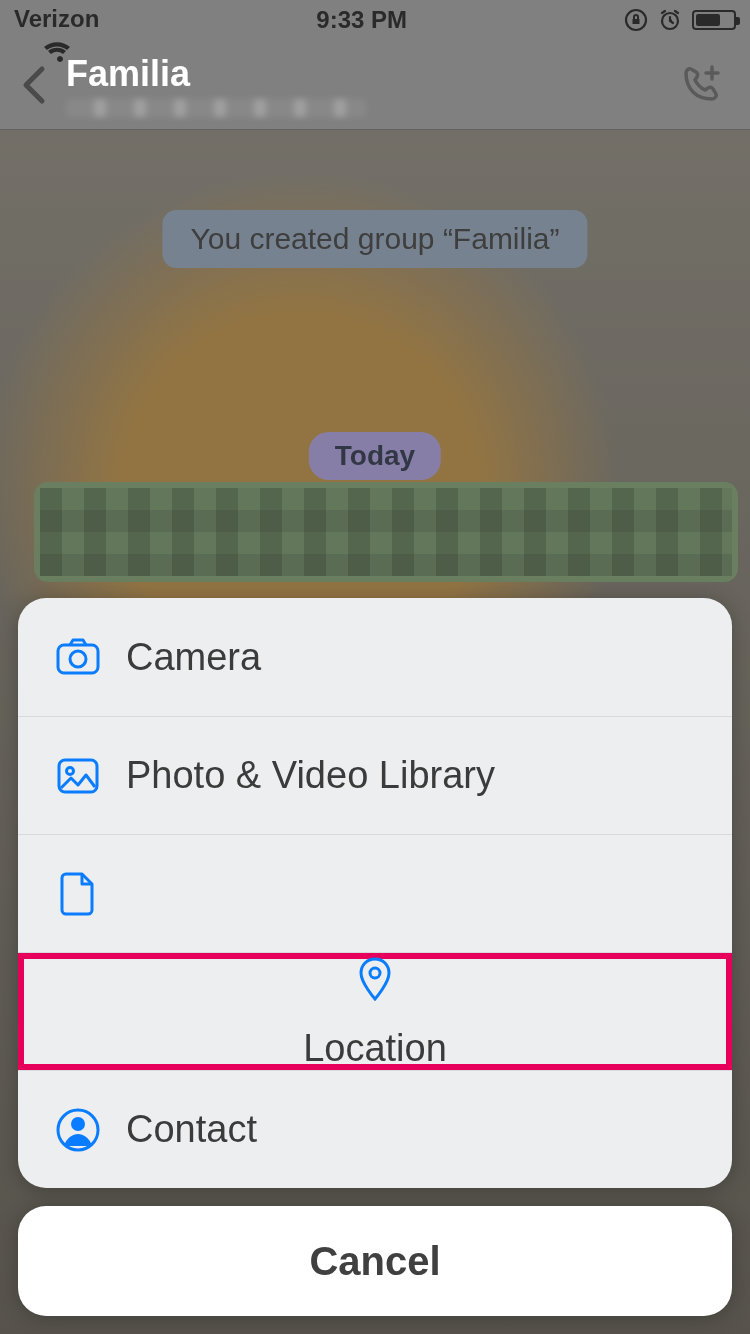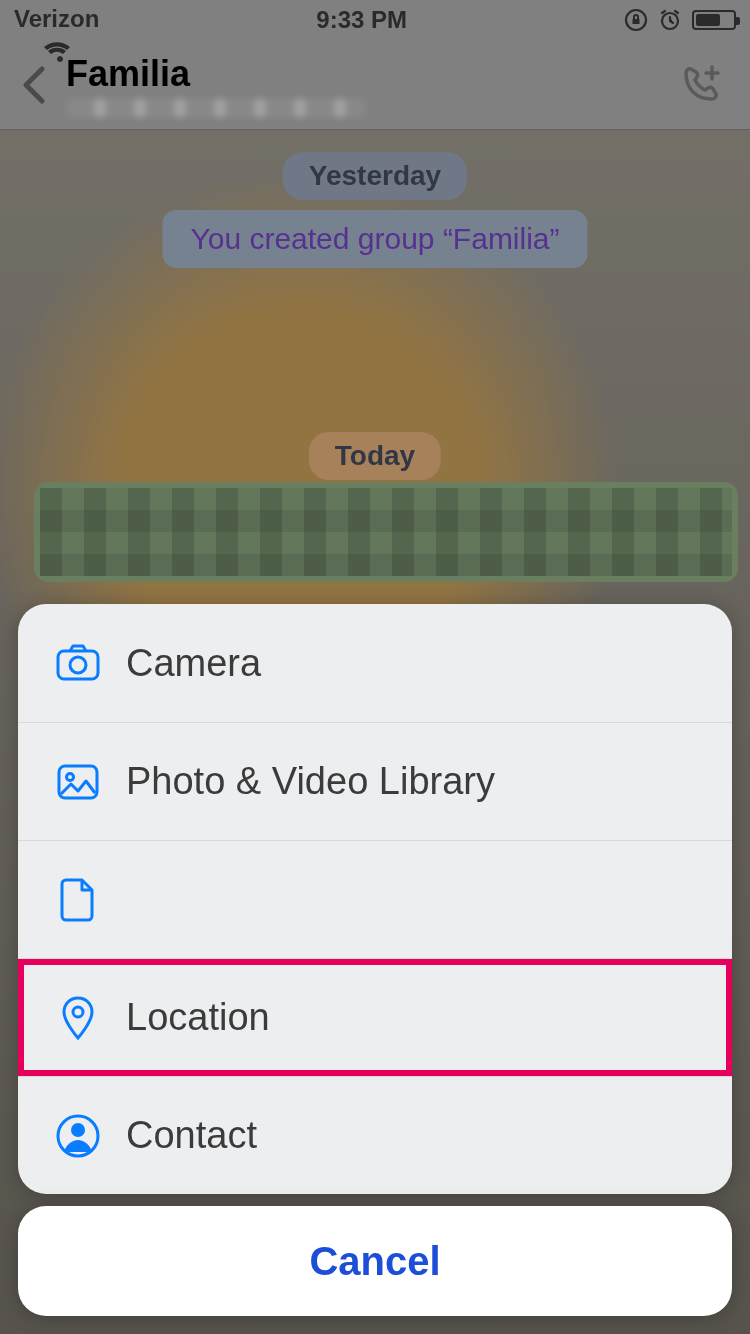--- a/index.html
+++ b/index.html
@@ -37,47 +37,47 @@
   .battery::after{content:""; position:absolute; right:-6px; top:5px; width:4px; height:8px; background:#2a2a2a; border-radius:0 2px 2px 0;}
   .battery i{position:absolute; left:2px; top:2px; bottom:2px; width:60%; background:#2a2a2a; border-radius:2px;}
   
   .nav {
     position:absolute; top:40px; left:0; right:0; height:90px;
     display:flex; align-items:center; padding:0 20px 0 10px;
     border-bottom:1px solid rgba(0,0,0,0.25);
   }
   .nav .back { width:50px; height:50px; display:flex; align-items:center; justify-content:center;}
   .nav .title-wrap { flex:1; padding-left:6px;}
-  .nav .title { font-size:36px; font-weight:700; color:#000000;}
+  .nav .title { font-size:36px; font-weight:700; color:#ffffff;}
   .nav .subtitle {
     margin-top:4px; height:18px; width:300px;
     background: repeating-linear-gradient(90deg,#8b8b8b 0 28px,#a8a8a8 28px 40px);
     filter: blur(3px); border-radius:4px; opacity:0.8;
   }
   .nav .call { width:60px; height:60px; display:flex; align-items:center; justify-content:center;}
   
   .chat-area { position:absolute; top:132px; left:0; right:0; bottom:0; }
   .pill {
     position:absolute; left:50%; transform:translateX(-50%);
     background:#9ba9c5; color:#2b344d; font-size:28px; font-weight:600;
     padding:8px 26px; border-radius:20px;
   }
   .pill.date1 { top:20px; }
   .sys-msg {
     position:absolute; left:50%; transform:translateX(-50%);
-    top:78px; background:#a7bcd3; color:#6d28d9; font-size:30px;
+    top:78px; background:#a7bcd3; color:#404040; font-size:30px;
     padding:12px 28px; border-radius:14px; white-space:nowrap;
   }
   .enc-box {
     position:absolute; top:150px; left:60px; right:60px;
     background:#bfbd86; color:#2d2d22; font-size:30px; text-align:center;
     padding:20px 28px; border-radius:16px; line-height:1.35;
   }
   .enc-box .lock { display:inline-block; vertical-align:-2px; margin-right:8px;}
-  .pill.date2 { top:300px; background:#fdba74;}
+  .pill.date2 { top:300px; background:#c4b5fd;}
   .out-bubble {
     position:absolute; top:350px; right:12px; left:34px; height:100px;
     background:#8fb77e; border-radius:14px;
     overflow:hidden;
   }
   .out-bubble .pixelate {
     position:absolute; inset:6px;
     background:
       repeating-linear-gradient(90deg, rgba(0,0,0,0.25) 0 22px, rgba(0,0,0,0.08) 22px 44px),
       repeating-linear-gradient(0deg, rgba(0,0,0,0.12) 0 22px, rgba(0,0,0,0) 22px 44px);
@@ -93,37 +93,36 @@
   }
   .sheet-row {
     display:flex; align-items:center; gap:22px;
     padding:0 34px; height:118px;
     border-top:1px solid #d7d9db;
   }
   .sheet-row:first-child { border-top:none; }
   .sheet-row .icon { width:52px; height:52px; display:flex; align-items:center; justify-content:center; color:#0a7cff;}
   .sheet-row .icon svg { width:48px; height:48px; }
   .sheet-row .label { font-size:38px; color:#3b3b3b; font-weight:400;}
-  .sheet-row.highlighted { box-shadow: inset 0 0 0 6px #e6005c; }
+  .sheet-row.highlighted { box-shadow: inset 0 0 0 6px #e6005c; flex-direction: column; }
   .cancel {
-    margin-top:12px; background:#ffffff; border-radius:28px; height:110px;
+    margin-top:18px; background:#ffffff; border-radius:28px; height:110px;
     display:flex; align-items:center; justify-content:center;
-    font-size:40px; font-weight:700; color:#1d4ed8;
+    font-size:40px; font-weight:700; color:#404040;
     box-shadow:0 2px 20px rgba(0,0,0,0.25);
   }
 </style>
 </head>
 <body>
 
 <div class="screen">
   <div class="chat-bg"></div>
   <div class="chat-wallpaper"></div>
 
   <div class="chat-area">
-    <div class="pill date1">Yesterday</div>
     <div class="sys-msg">You created group “Familia”</div>
     <div class="pill date2">Today</div>
     <div class="out-bubble">
       <div class="pixelate"></div>
     </div>
   </div>
 
   <div class="dim-overlay"></div>
 
   <div class="status-bar">

